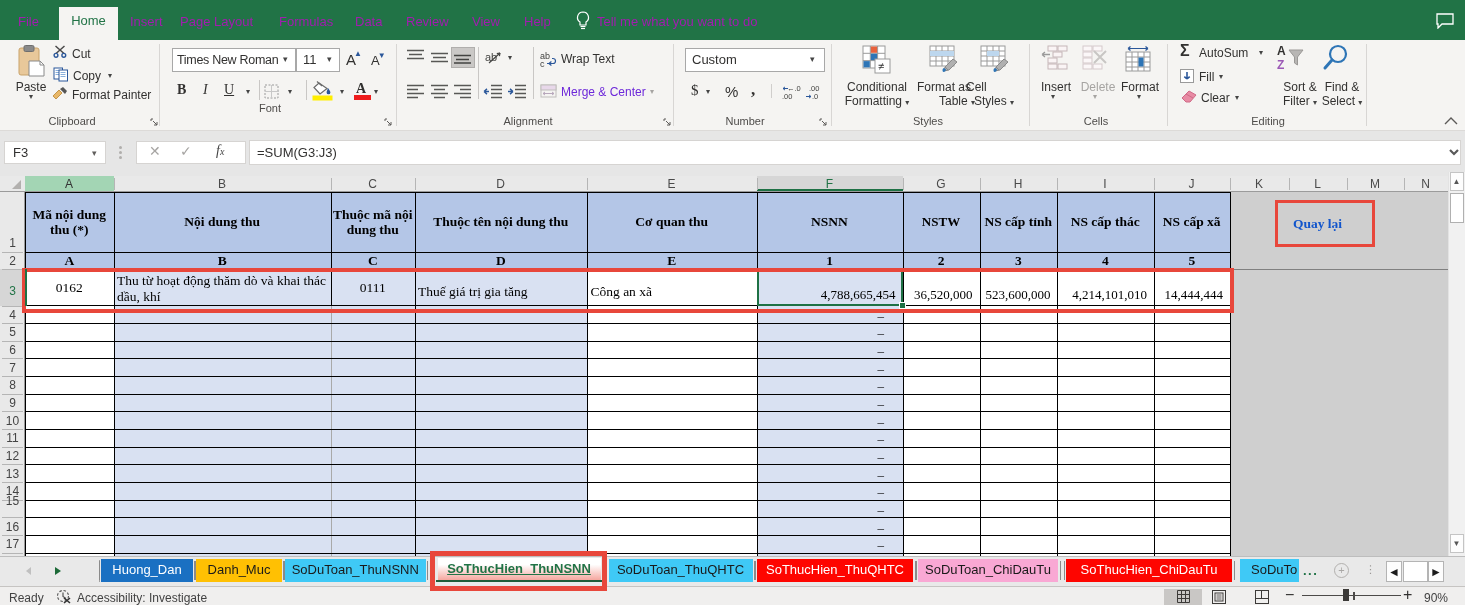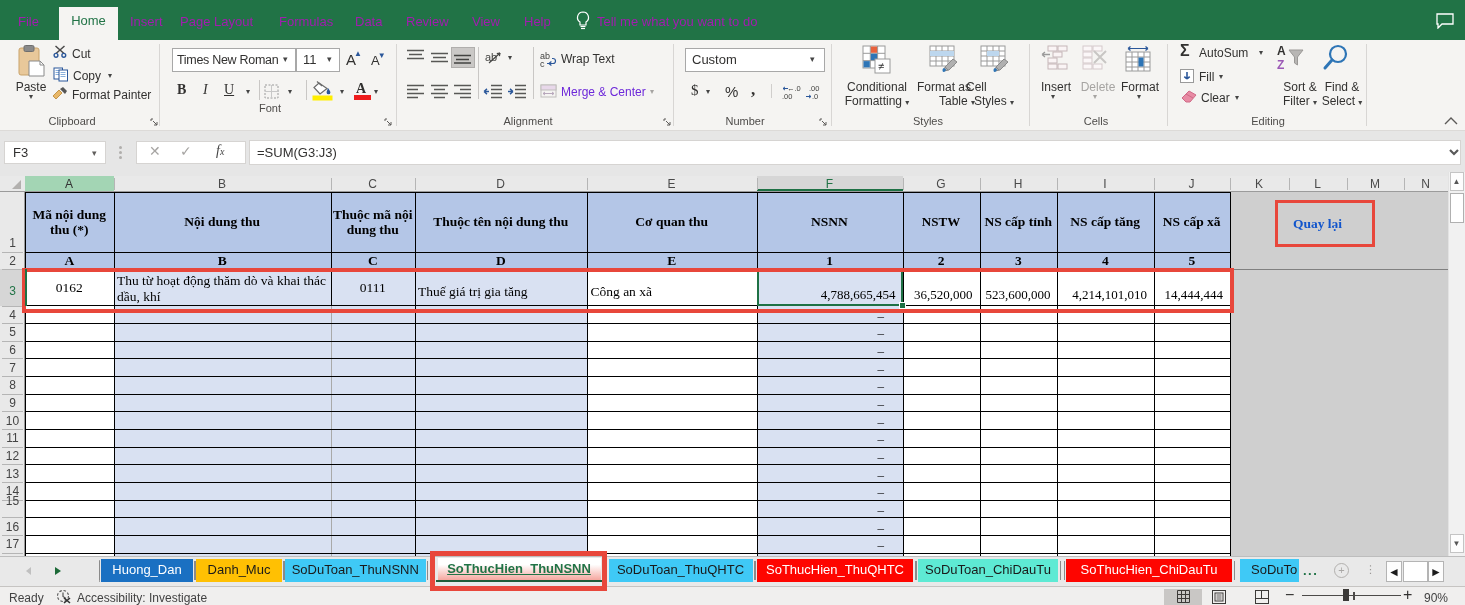--- a/index.html
+++ b/index.html
@@ -450,21 +450,21 @@
 </div>
 <div id="gridtext">
 <div class="hcell" style="left:25px;top:192px;width:88.5px;height:60px;font-size:13.5px;line-height:1.12">Mã nội dung<br>thu (*)</div>
 <div class="hcell" style="left:113.5px;top:192px;width:217.5px;height:60px;font-size:13.5px;line-height:1.12">Nội dung thu</div>
 <div class="hcell" style="left:331px;top:192px;width:83.5px;height:60px;font-size:13.5px;line-height:1.12">Thuộc mã nội<br>dung thu</div>
 <div class="hcell" style="left:414.5px;top:192px;width:172.5px;height:60px;font-size:13.5px;line-height:1.12">Thuộc tên nội dung thu</div>
 <div class="hcell" style="left:587px;top:192px;width:169.5px;height:60px;font-size:13.5px;line-height:1.12">Cơ quan thu</div>
 <div class="hcell" style="left:756.5px;top:192px;width:146px;height:60px;font-size:13.5px;line-height:1.12">NSNN</div>
 <div class="hcell" style="left:902.5px;top:192px;width:77px;height:60px;font-size:13px;line-height:1.12">NSTW</div>
 <div class="hcell" style="left:979.5px;top:192px;width:77.5px;height:60px;font-size:13.5px;line-height:1.12">NS cấp tỉnh</div>
-<div class="hcell" style="left:1057px;top:192px;width:96.5px;height:60px;font-size:13.5px;line-height:1.12">NS cấp tăng</div>
+<div class="hcell" style="left:1057px;top:192px;width:96.5px;height:60px;font-size:13.5px;line-height:1.12">NS cấp thác</div>
 <div class="hcell" style="left:1153.5px;top:192px;width:76.5px;height:60px;font-size:13.5px;line-height:1.12">NS cấp xã</div>
 <div class="hcell" style="left:25px;top:252px;width:88.5px;height:17px;font-size:13.5px;line-height:1.12">A</div>
 <div class="hcell" style="left:113.5px;top:252px;width:217.5px;height:17px;font-size:13.5px;line-height:1.12">B</div>
 <div class="hcell" style="left:331px;top:252px;width:83.5px;height:17px;font-size:13.5px;line-height:1.12">C</div>
 <div class="hcell" style="left:414.5px;top:252px;width:172.5px;height:17px;font-size:13.5px;line-height:1.12">D</div>
 <div class="hcell" style="left:587px;top:252px;width:169.5px;height:17px;font-size:13.5px;line-height:1.12">E</div>
 <div class="hcell" style="left:756.5px;top:252px;width:146px;height:17px;font-size:13.5px;line-height:1.12">1</div>
 <div class="hcell" style="left:902.5px;top:252px;width:77px;height:17px;font-size:13.5px;line-height:1.12">2</div>
 <div class="hcell" style="left:979.5px;top:252px;width:77.5px;height:17px;font-size:13.5px;line-height:1.12">3</div>
 <div class="hcell" style="left:1057px;top:252px;width:96.5px;height:17px;font-size:13.5px;line-height:1.12">4</div>
@@ -520,21 +520,21 @@
 <div class="a" style="left:283.5px;top:561px;width:1px;height:19px;background:#8a8a8a"></div>
 <div class="a" style="left:285px;top:559px;width:140.5px;height:23px;background:#3fc9f6;color:#1a1a1a;font-size:13px;text-align:center;line-height:22px;overflow:hidden">SoDuToan_ThuNSNN</div>
 <div class="a" style="left:282.5px;top:561px;width:1px;height:19px;background:#8a8a8a"></div>
 <div class="a" style="left:427.0px;top:561px;width:1px;height:19px;background:#8a8a8a"></div>
 <div class="a" style="left:608.5px;top:559px;width:144px;height:23px;background:#3fc9f6;color:#1a1a1a;font-size:13px;text-align:center;line-height:22px;overflow:hidden">SoDuToan_ThuQHTC</div>
 <div class="a" style="left:606.0px;top:561px;width:1px;height:19px;background:#8a8a8a"></div>
 <div class="a" style="left:754.0px;top:561px;width:1px;height:19px;background:#8a8a8a"></div>
 <div class="a" style="left:757px;top:559px;width:156px;height:23px;background:#fe0500;color:#fff;font-size:13px;text-align:center;line-height:22px;overflow:hidden">SoThucHien_ThuQHTC</div>
 <div class="a" style="left:754.5px;top:561px;width:1px;height:19px;background:#8a8a8a"></div>
 <div class="a" style="left:914.5px;top:561px;width:1px;height:19px;background:#8a8a8a"></div>
-<div class="a" style="left:918px;top:559px;width:140px;height:23px;background:#5eead4;color:#1a1a1a;font-size:13px;text-align:center;line-height:22px;overflow:hidden">SoDuToan_ChiDauTu</div>
+<div class="a" style="left:918px;top:559px;width:140px;height:23px;background:#f9a8d4;color:#1a1a1a;font-size:13px;text-align:center;line-height:22px;overflow:hidden">SoDuToan_ChiDauTu</div>
 <div class="a" style="left:915.5px;top:561px;width:1px;height:19px;background:#8a8a8a"></div>
 <div class="a" style="left:1059.5px;top:561px;width:1px;height:19px;background:#8a8a8a"></div>
 <div class="a" style="left:1066px;top:559px;width:166px;height:23px;background:#fe0500;color:#fff;font-size:13px;text-align:center;line-height:22px;overflow:hidden">SoThucHien_ChiDauTu</div>
 <div class="a" style="left:1063.5px;top:561px;width:1px;height:19px;background:#8a8a8a"></div>
 <div class="a" style="left:1233.5px;top:561px;width:1px;height:19px;background:#8a8a8a"></div>
 <div class="a" style="left:1240px;top:559px;width:59px;height:23px;background:#3fc9f6;color:#1a1a1a;font-size:13px;line-height:22px;padding-left:11px;overflow:hidden;box-sizing:border-box">SoDuTo</div>
 <div class="a" style="left:437.5px;top:558px;width:163px;height:22px;background:linear-gradient(#ffffff 30%,#f5a79f);color:#217346;font-weight:bold;font-size:13px;text-align:center;line-height:21px"><span style="text-decoration:underline">SoThucHien_ThuNSNN</span></div>
 <div class="a" style="left:436px;top:579.5px;width:166px;height:2px;background:#1e5c38"></div>
 <div class="a" style="left:1303px;top:563px;color:#1e7145;font-size:13px;font-weight:bold;letter-spacing:1.5px">...</div>
 <div class="a" style="left:1334px;top:563px;width:15px;height:15px;border:1.2px solid #b2b0ae;border-radius:50%;box-sizing:border-box;text-align:center;line-height:12px;font-size:11px;color:#aaa8a6">+</div>

